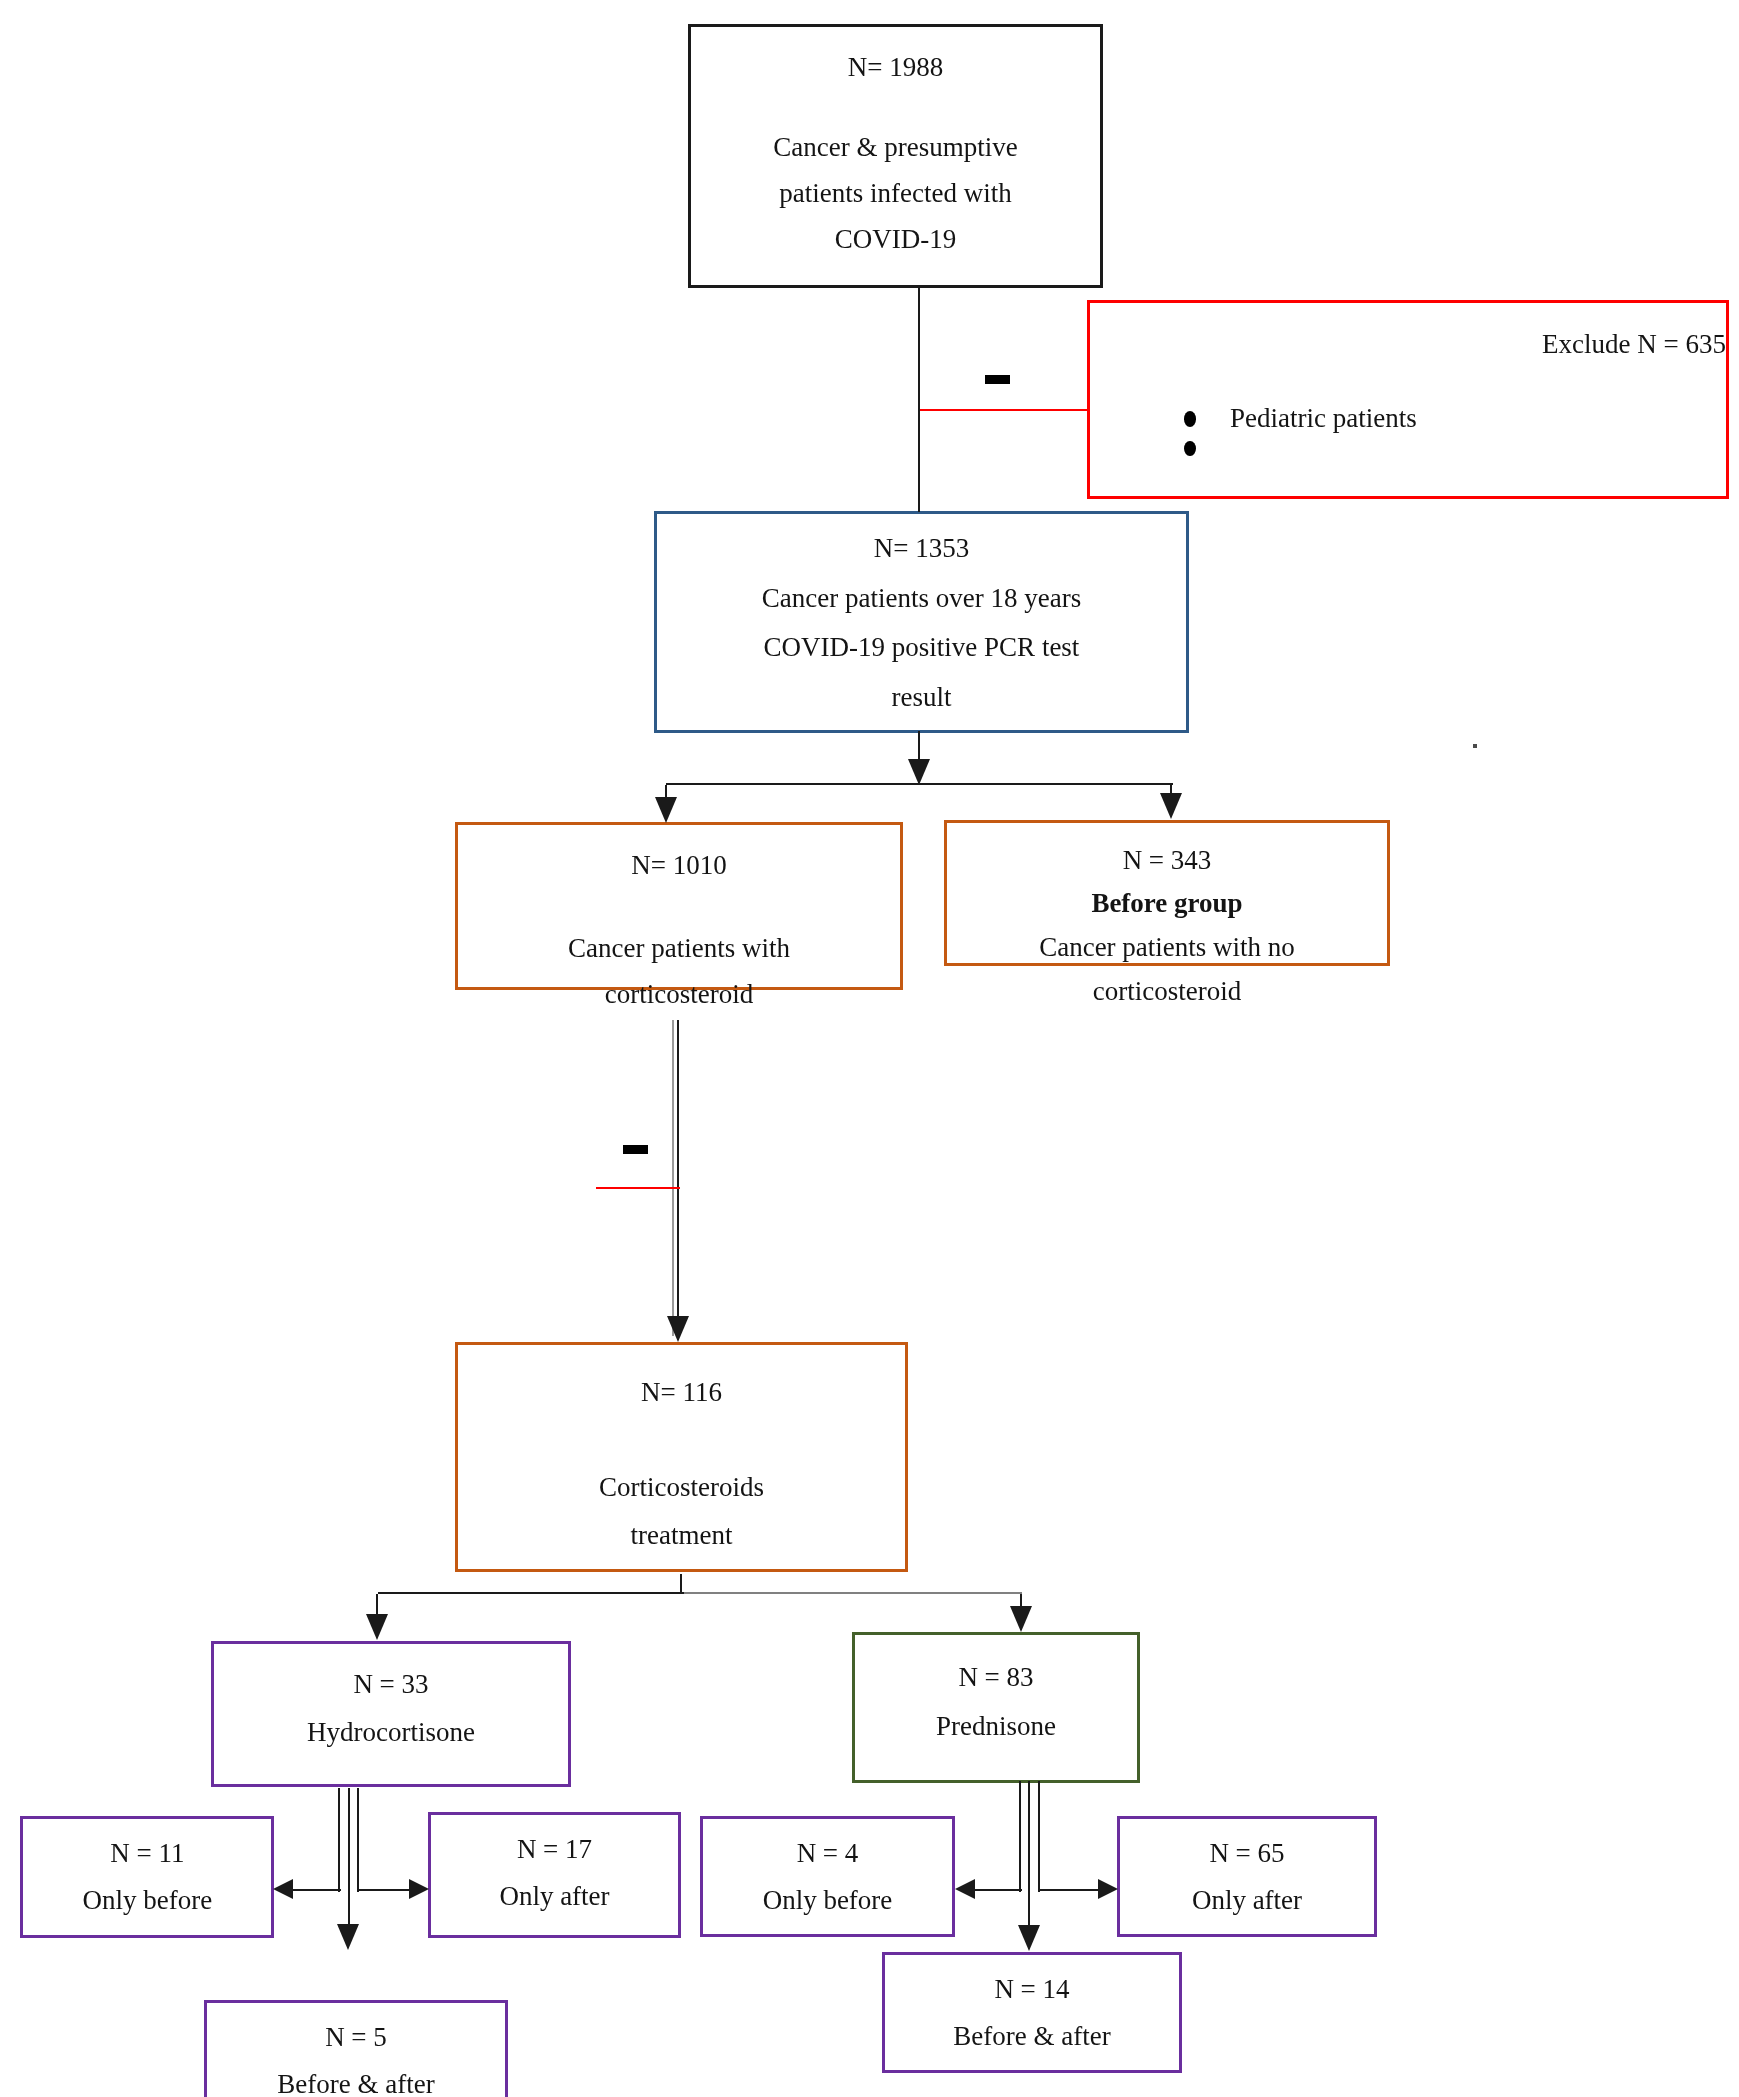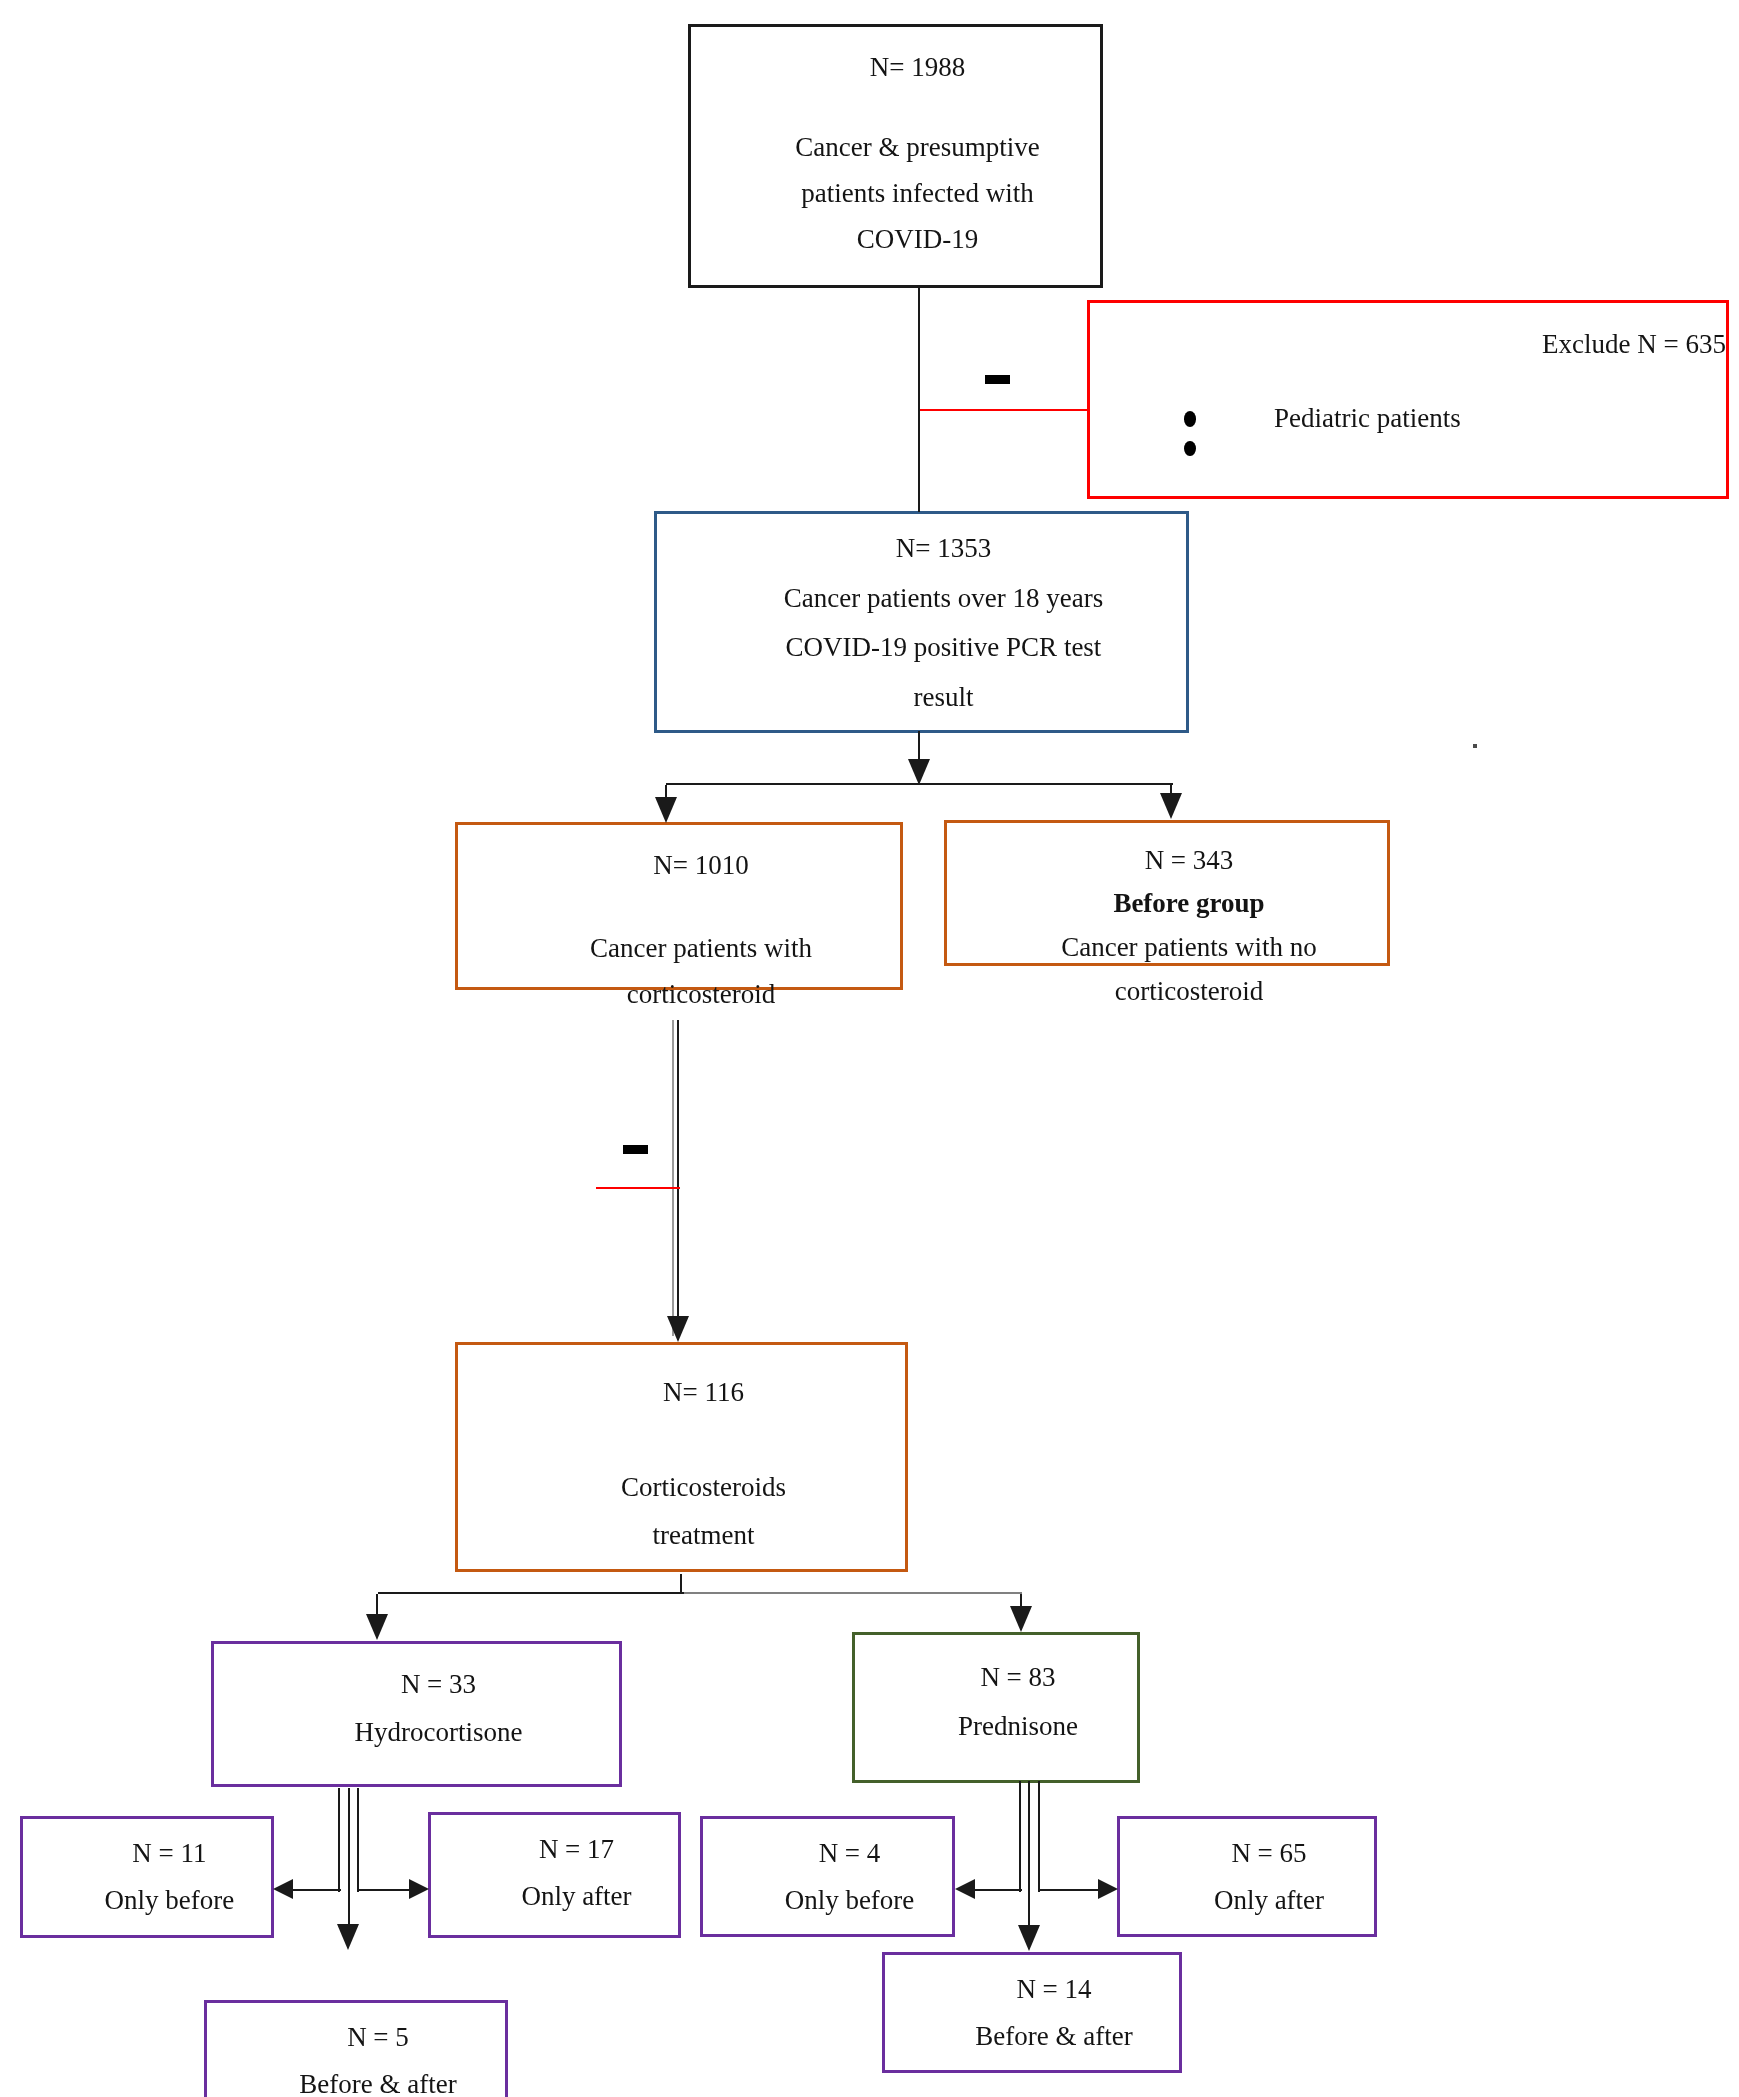--- a/index.html
+++ b/index.html
@@ -11,21 +11,21 @@
   .canvas{position:relative;width:1739px;height:2097px;background:#ffffff;overflow:hidden;}
 
   .node{position:absolute;background:#fff;text-align:center;}
   .b-black{border:3px solid var(--black);}
   .b-red{border:3.6px solid var(--red);}
   .b-blue{border:3.6px solid var(--blue);}
   .b-orange{border:3.6px solid var(--orange);}
   .b-purple{border:3.6px solid var(--purple);}
   .b-green{border:3.6px solid var(--green);}
 
-  .ln{font-size:27px;line-height:1.62;white-space:nowrap;padding-left:44px;}
+  .ln{font-size:27px;line-height:1.62;white-space:nowrap;}
   .bold{font-weight:bold;}
 
   .vl{position:absolute;width:2.4px;background:var(--black);}
   .hl{position:absolute;height:2.4px;background:var(--black);}
   .red-l{background:var(--red);}
   .gray-l{background:var(--gray);}
 
   .ad{position:absolute;width:0;height:0;border-left:11.4px solid transparent;
       border-right:11.4px solid transparent;border-top:26px solid var(--black);}
   .al{position:absolute;width:0;height:0;border-top:10.8px solid transparent;
@@ -56,21 +56,21 @@
   #b-control{left:944px;top:820px;width:446px;height:146px;padding-top:15.6px;}
   #b-control .ln{line-height:1.62;}
 
   #b-restrict{left:110px;top:1061px;width:485px;height:260px;padding-top:18px;}
   #b-restrict .ln{line-height:1.8;}
 
   #b-treat{left:455px;top:1342px;width:453px;height:230px;padding-top:24px;}
   #b-treat .n{margin-bottom:48px;}
   #b-treat .ln{line-height:1.75;}
 
-  #b-hydro{left:211px;top:1641px;width:411px;height:146px;padding-top:15.6px;}
+  #b-hydro{left:211px;top:1641px;width:360px;height:146px;padding-top:15.6px;}
   #b-hydro .ln{line-height:1.8;}
   #b-pred{left:852px;top:1632px;width:288px;height:151px;padding-top:18px;}
   #b-pred .ln{line-height:1.8;}
 
   .small-box{padding-top:10.8px;}
   .small-box .ln{line-height:1.75;}
   #b-n11{left:20.4px;top:1816px;width:254px;height:122px;}
   #b-n17{left:428px;top:1812px;width:253px;height:126px;}
   #b-n5{left:204px;top:2000px;width:304px;height:121px;}
   #b-n4{left:700px;top:1816px;width:255px;height:121px;}

